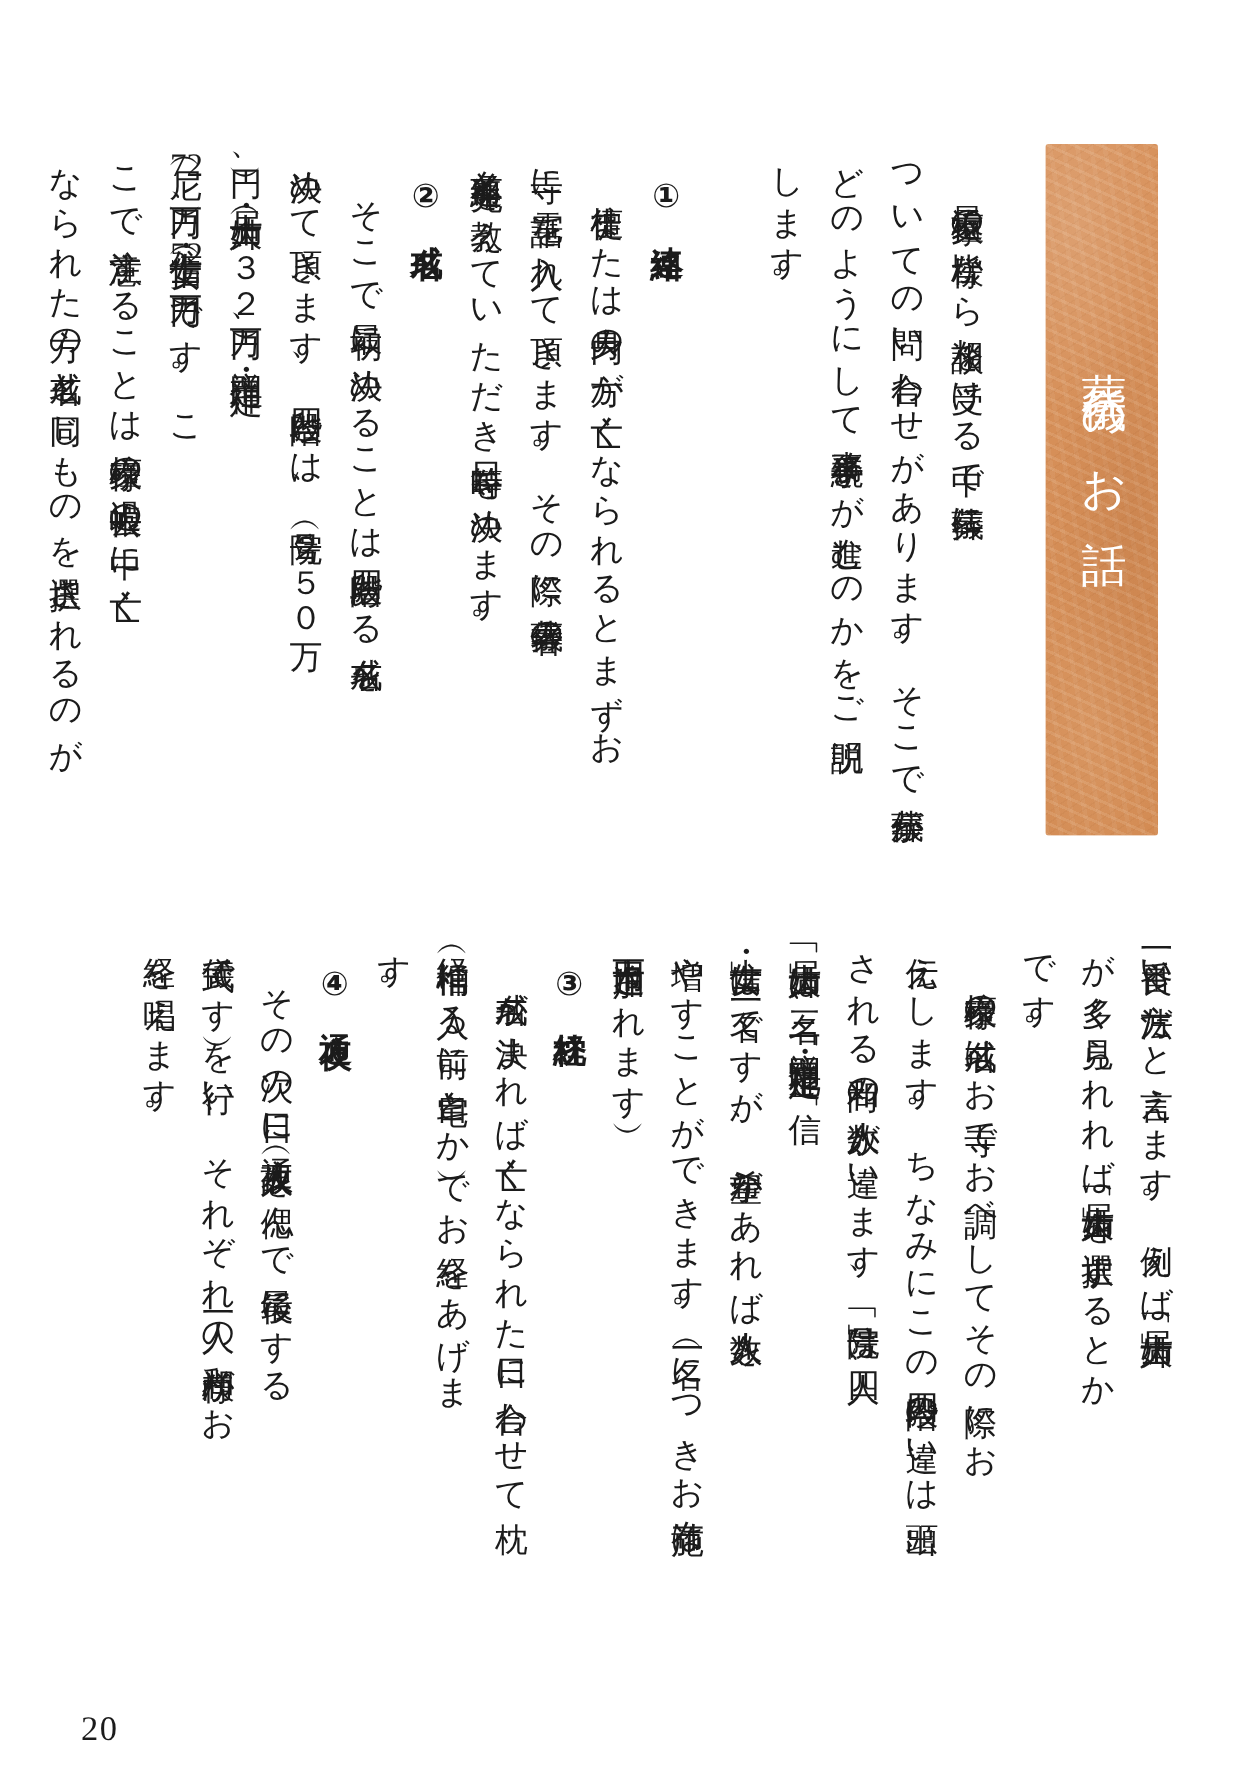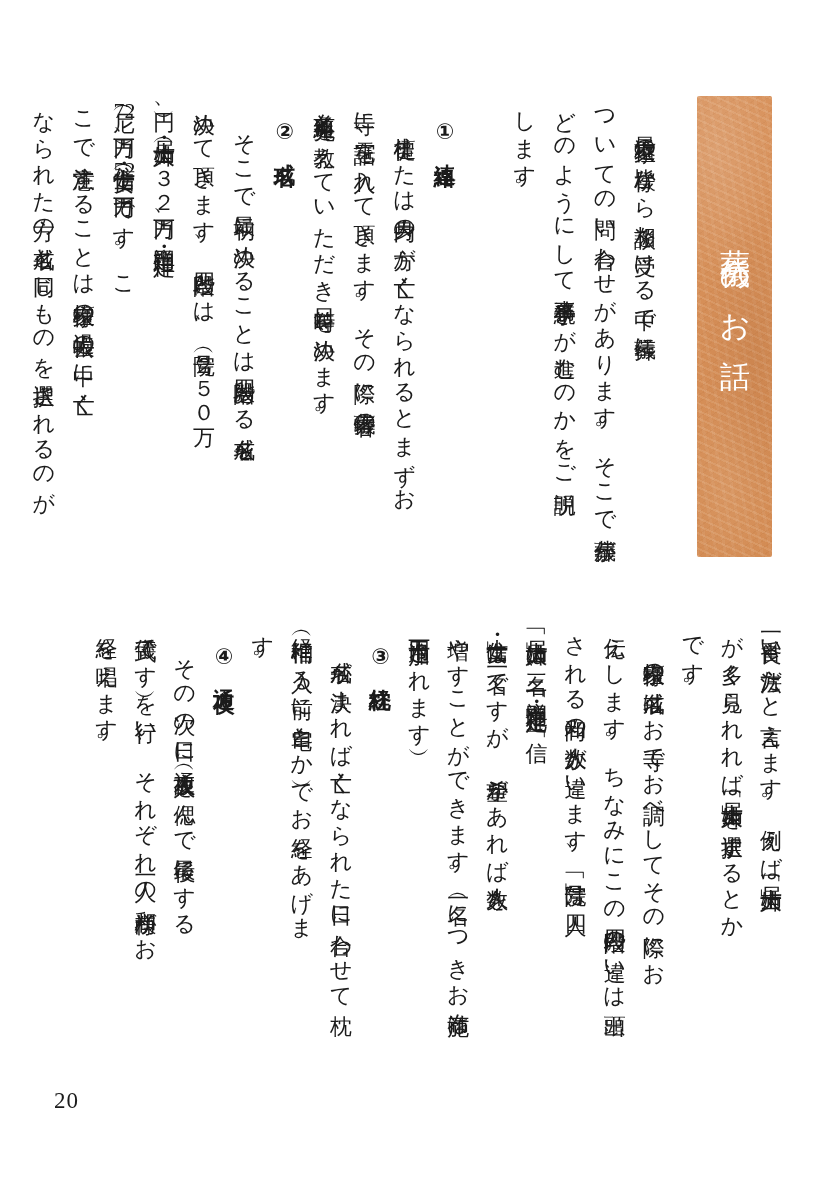--- a/index.html
+++ b/index.html
@@ -64,21 +64,21 @@
     letter-spacing: 2px;
   }
   .tcol.gap-before { margin-right: 40px; }
   .tcy {
     text-combine-upright: all;
     letter-spacing: 0;
   }
   
   #page-number {
     position: absolute;
-    left: 54px; top: 1088px;
+    left: 54px; top: 1140px;
     font-size: 23px;
     letter-spacing: 1px;
   }
 </style>
 </head>
 <body>
 
 <div id="banner">
   <span id="banner-title">葬儀のお話</span>
 </div>

